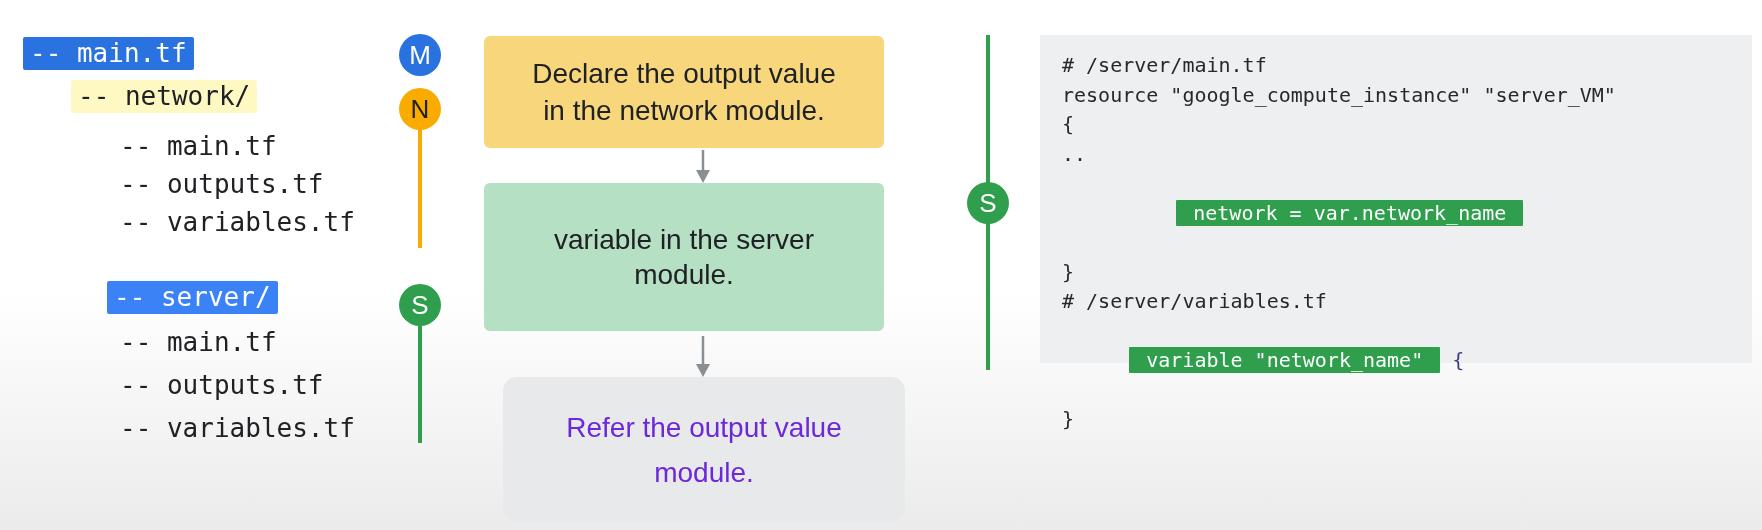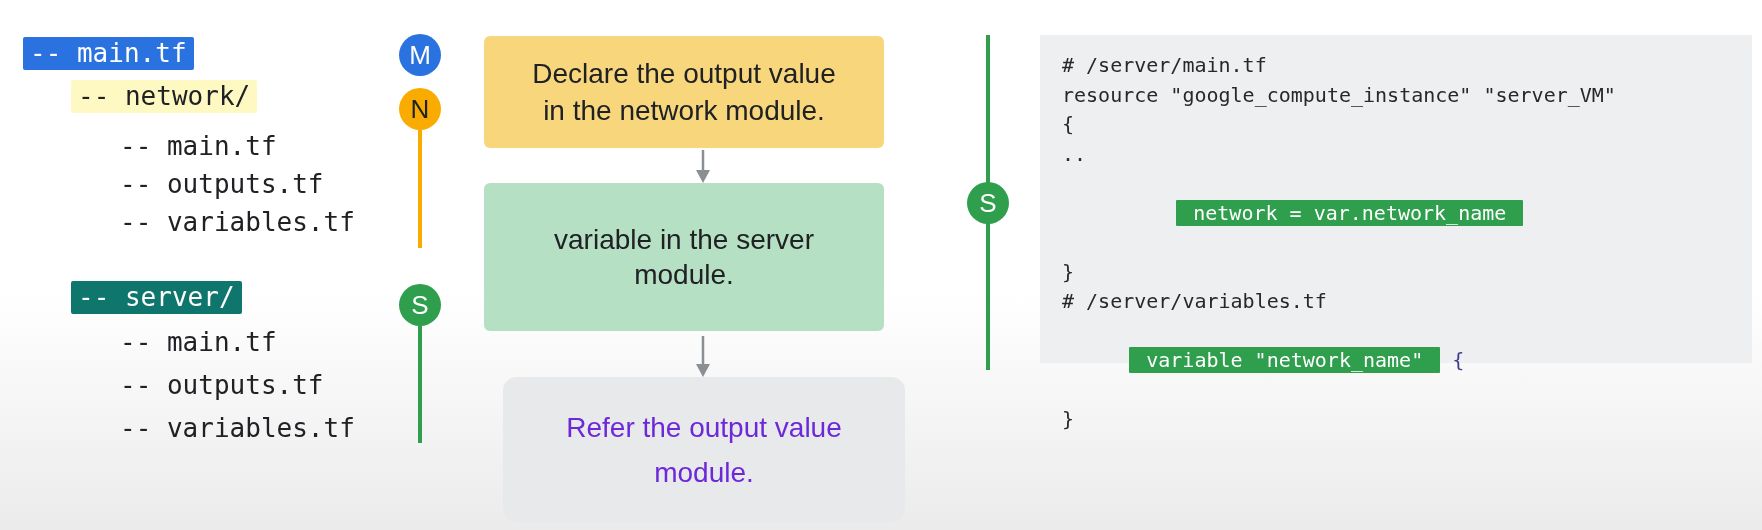--- a/index.html
+++ b/index.html
@@ -12,21 +12,21 @@
 
   
   .tree-row{
     position:absolute;
     font-family:"DejaVu Sans Mono","Liberation Mono",monospace;
     font-size:26px;line-height:30px;color:#202124;white-space:pre;
   }
   .tree-row.hl{padding:2px 7px;line-height:29px;border-radius:2px;}
   .hl-blue{background:#2a72e0;color:#ffffff;}
   .hl-orange{background:#fef9c3;color:#202124;}
-  .hl-green{background:#0f766e;color:#ffffff;}
+  .hl-green{background:#3b82f6;color:#ffffff;margin-left:36px;}
   .r0{left:23px;top:37px;}
   .r1{left:71px;top:80px;}
   .r2{left:120px;top:131px;}
   .r3{left:120px;top:169px;}
   .r4{left:120px;top:207px;}
   .r5{left:71px;top:281px;}
   .r6{left:120px;top:327px;}
   .r7{left:120px;top:370px;}
   .r8{left:120px;top:413px;}
 

